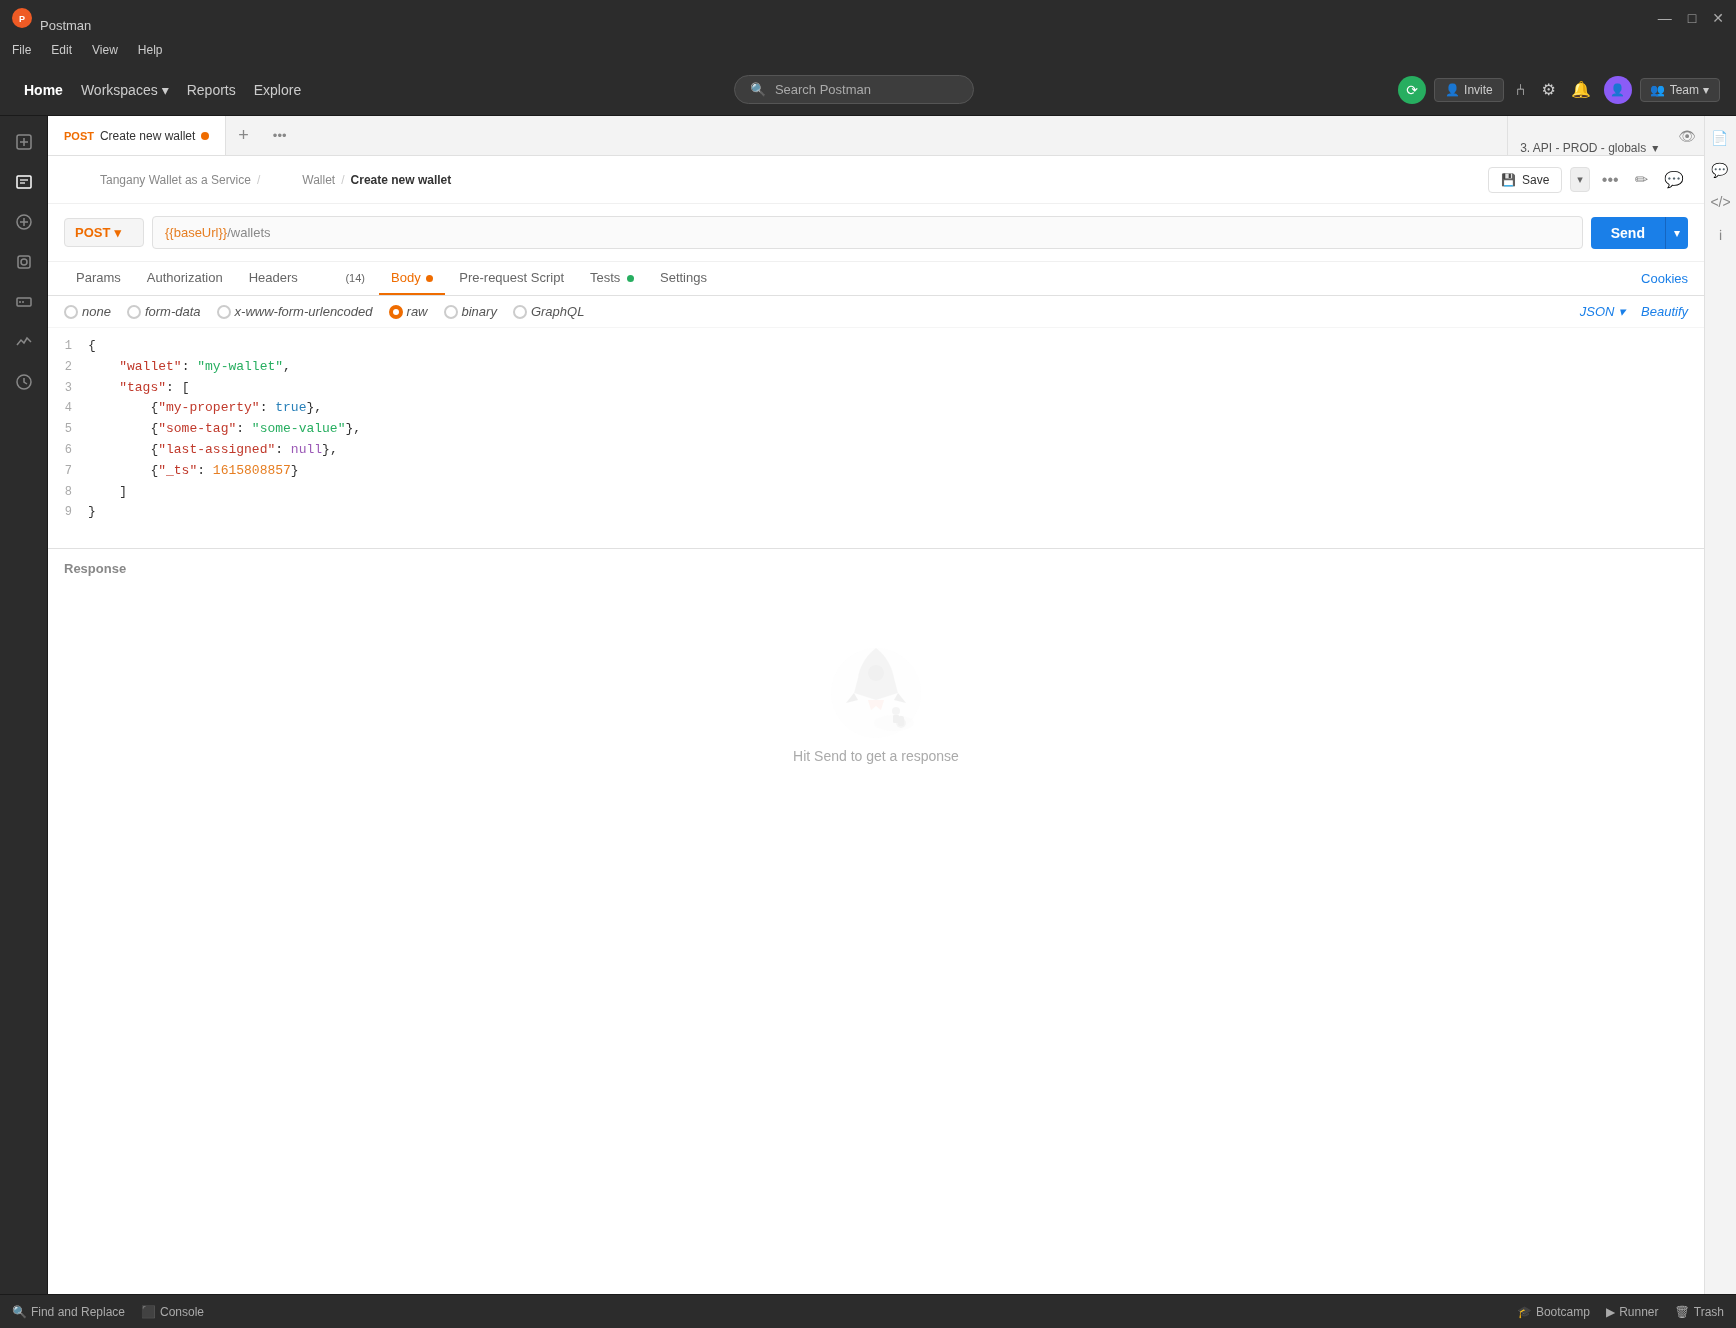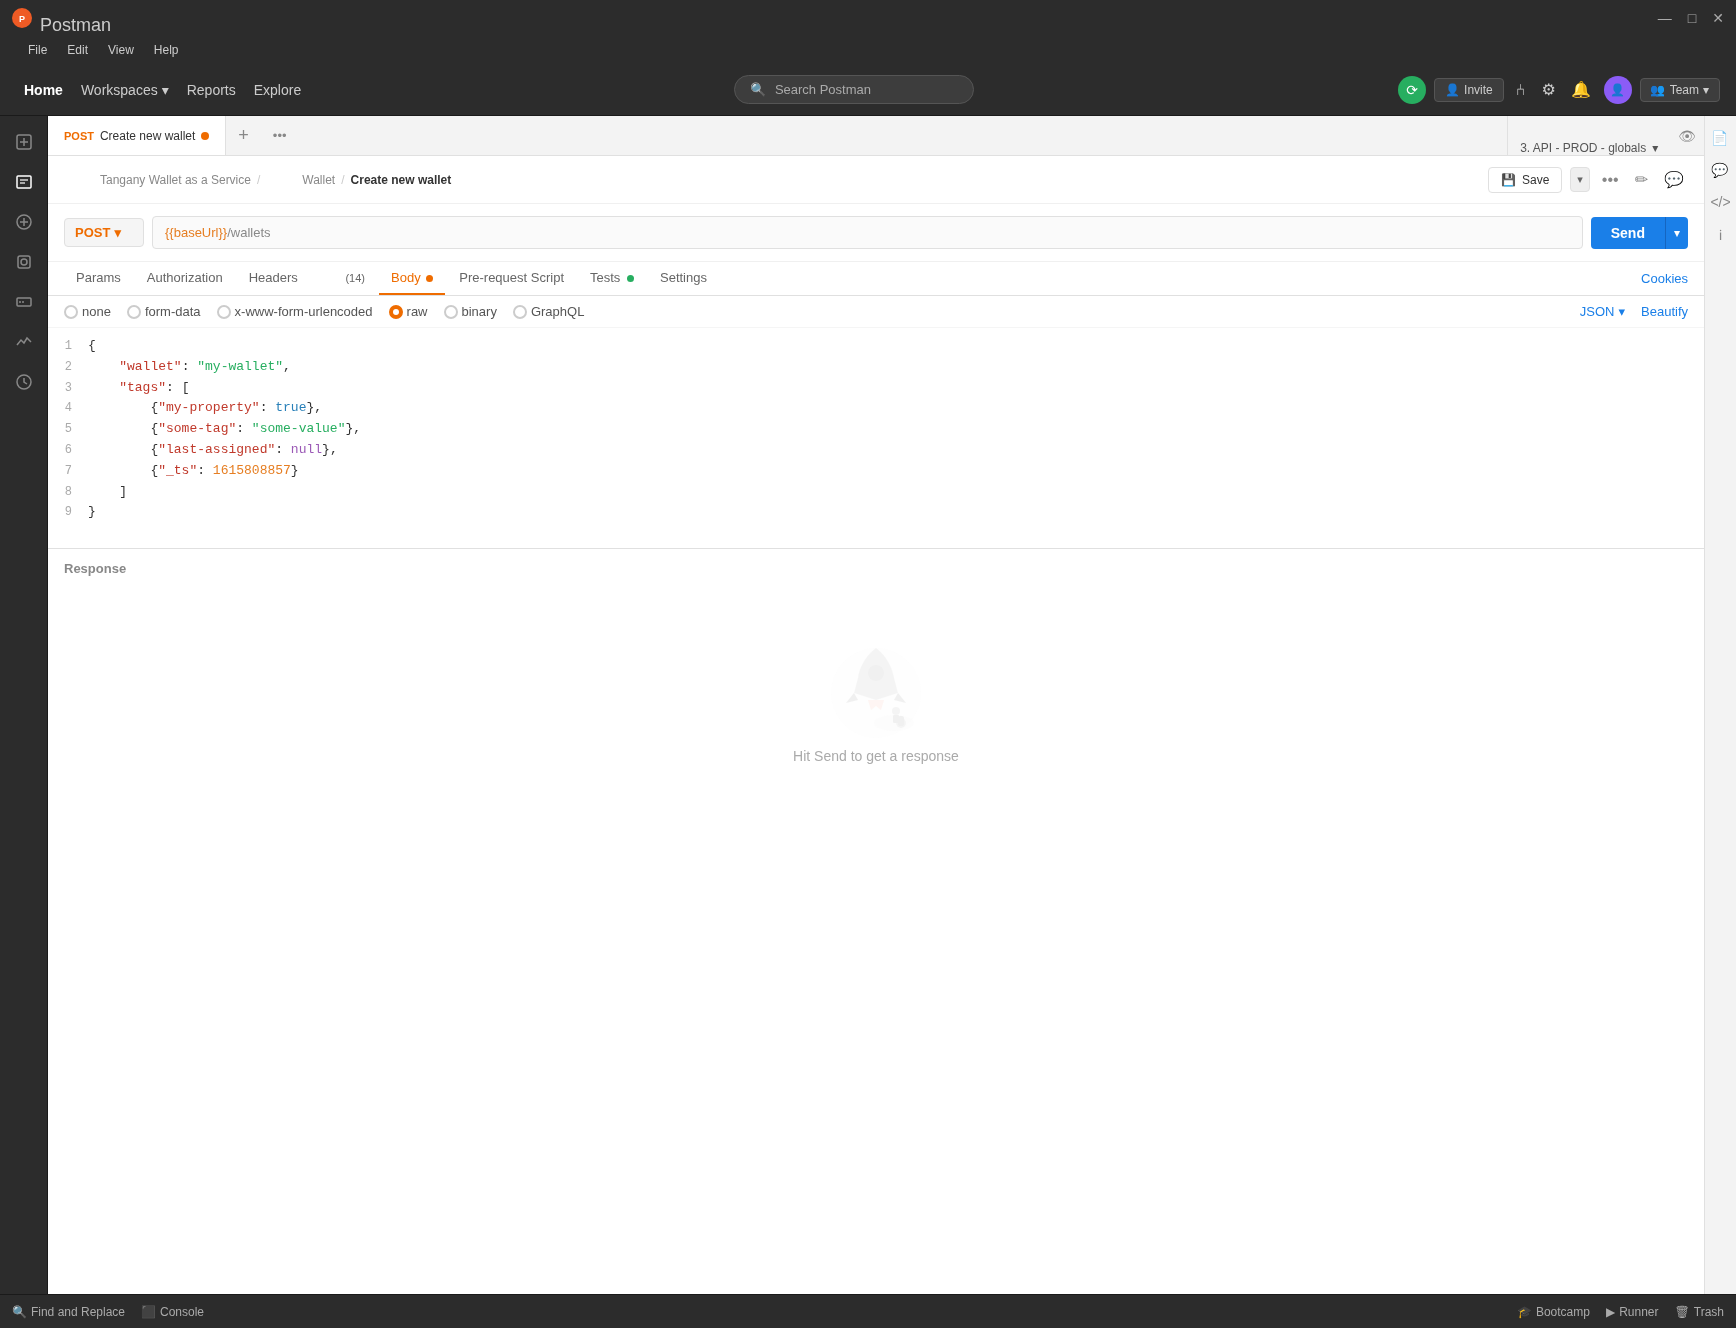--- a/index.html
+++ b/index.html
@@ -2,26 +2,26 @@
 <html><head>
   <meta charset="utf-8">
   <style>
     * { box-sizing: border-box; margin: 0; padding: 0; }
     body { font-family: -apple-system, BlinkMacSystemFont, 'Segoe UI', sans-serif; font-size: 13px; background: #fff; color: #333; overflow: hidden; height: 100vh; display: flex; flex-direction: column; }
 
     
     .titlebar { height: 36px; background: #2c2c2c; display: flex; align-items: center; padding: 0 12px; justify-content: space-between; }
     .titlebar-left { display: flex; align-items: center; gap: 8px; color: #ccc; font-size: 13px; }
     .postman-logo { width: 20px; height: 20px; background: #ef5b25; border-radius: 50%; display: flex; align-items: center; justify-content: center; color: white; font-size: 10px; font-weight: bold; }
-    .titlebar-title { color: #ccc; font-size: 18px; margin-top: 15px; }
+    .titlebar-title { color: #ccc; font-size: 13px; margin-top: 15px; }
     .titlebar-controls { display: flex; gap: 16px; }
     .titlebar-btn { color: #aaa; cursor: pointer; font-size: 14px; background: none; border: none; }
 
     
-    .menubar { height: 28px; background: #2c2c2c; display: flex; align-items: center; padding: 0 20px; gap: 4px; }
+    .menubar { height: 28px; background: #2c2c2c; display: flex; align-items: center; padding: 0 4px; gap: 4px; }
     .menu-item { color: #ccc; font-size: 12px; padding: 2px 8px; cursor: pointer; border-radius: 3px; }
 
     
     .topnav { height: 52px; background: #2c2c2c; display: flex; align-items: center; padding: 0 16px; gap: 2px; border-bottom: 1px solid #1a1a1a; }
     .nav-home { color: #fff; font-size: 14px; font-weight: 600; cursor: pointer; padding: 6px 8px; }
     .nav-workspaces { color: #ccc; font-size: 14px; cursor: pointer; padding: 6px 8px; display: flex; align-items: center; gap: 4px; }
     .nav-item { color: #ccc; font-size: 14px; cursor: pointer; padding: 6px 8px; }
     .nav-spacer { flex: 1; }
     .search-bar { background: #3d3d3d; border: 1px solid #555; border-radius: 20px; padding: 6px 16px; color: #aaa; font-size: 13px; display: flex; align-items: center; gap: 8px; cursor: pointer; min-width: 240px; }
     .nav-actions { display: flex; align-items: center; gap: 8px; }
@@ -75,21 +75,21 @@
     
     .sub-tabs { display: flex; align-items: center; padding: 0 16px; border-bottom: 1px solid #e0e0e0; gap: 2px; }
     .sub-tab { padding: 8px 12px; font-size: 13px; color: #666; cursor: pointer; border-bottom: 2px solid transparent; }
     .sub-tab.active { color: #ef6c00; border-bottom-color: #ef6c00; }
     .sub-tab-badge { font-size: 11px; color: #666; margin-left: 44px; }
     .sub-tab-dot { display: inline-block; width: 7px; height: 7px; border-radius: 50%; background: #27ae60; margin-left: 3px; }
     .sub-tabs-spacer { flex: 1; }
     .cookies-btn { color: #1a7fe8; font-size: 13px; cursor: pointer; padding: 8px 0; }
 
     
-    .body-options { display: flex; align-items: center; padding: 8px 16px; gap: 16px; border-bottom: 1px solid #f5f5f5; }
+    .body-options { display: flex; align-items: center; padding: 8px 16px; gap: 16px; border-bottom: 1px solid #f5f5f5; font-style: italic; }
     .radio-option { display: flex; align-items: center; gap: 4px; cursor: pointer; font-size: 13px; color: #555; }
     .radio-dot { width: 14px; height: 14px; border-radius: 50%; border: 2px solid #ccc; display: flex; align-items: center; justify-content: center; }
     .radio-dot.raw-active { border-color: #ef6c00; background: #ef6c00; }
     .radio-dot.raw-active::after { content: ''; width: 6px; height: 6px; border-radius: 50%; background: white; }
     .body-options-spacer { flex: 1; }
     .json-selector { color: #1a7fe8; font-size: 13px; cursor: pointer; display: flex; align-items: center; gap: 4px; }
     .beautify-btn { color: #1a7fe8; font-size: 13px; cursor: pointer; }
 
     
     .code-editor { padding: 8px 0; font-family: 'Courier New', monospace; font-size: 13px; line-height: 1.6; overflow-y: auto; background: #fff; min-height: 220px; }

